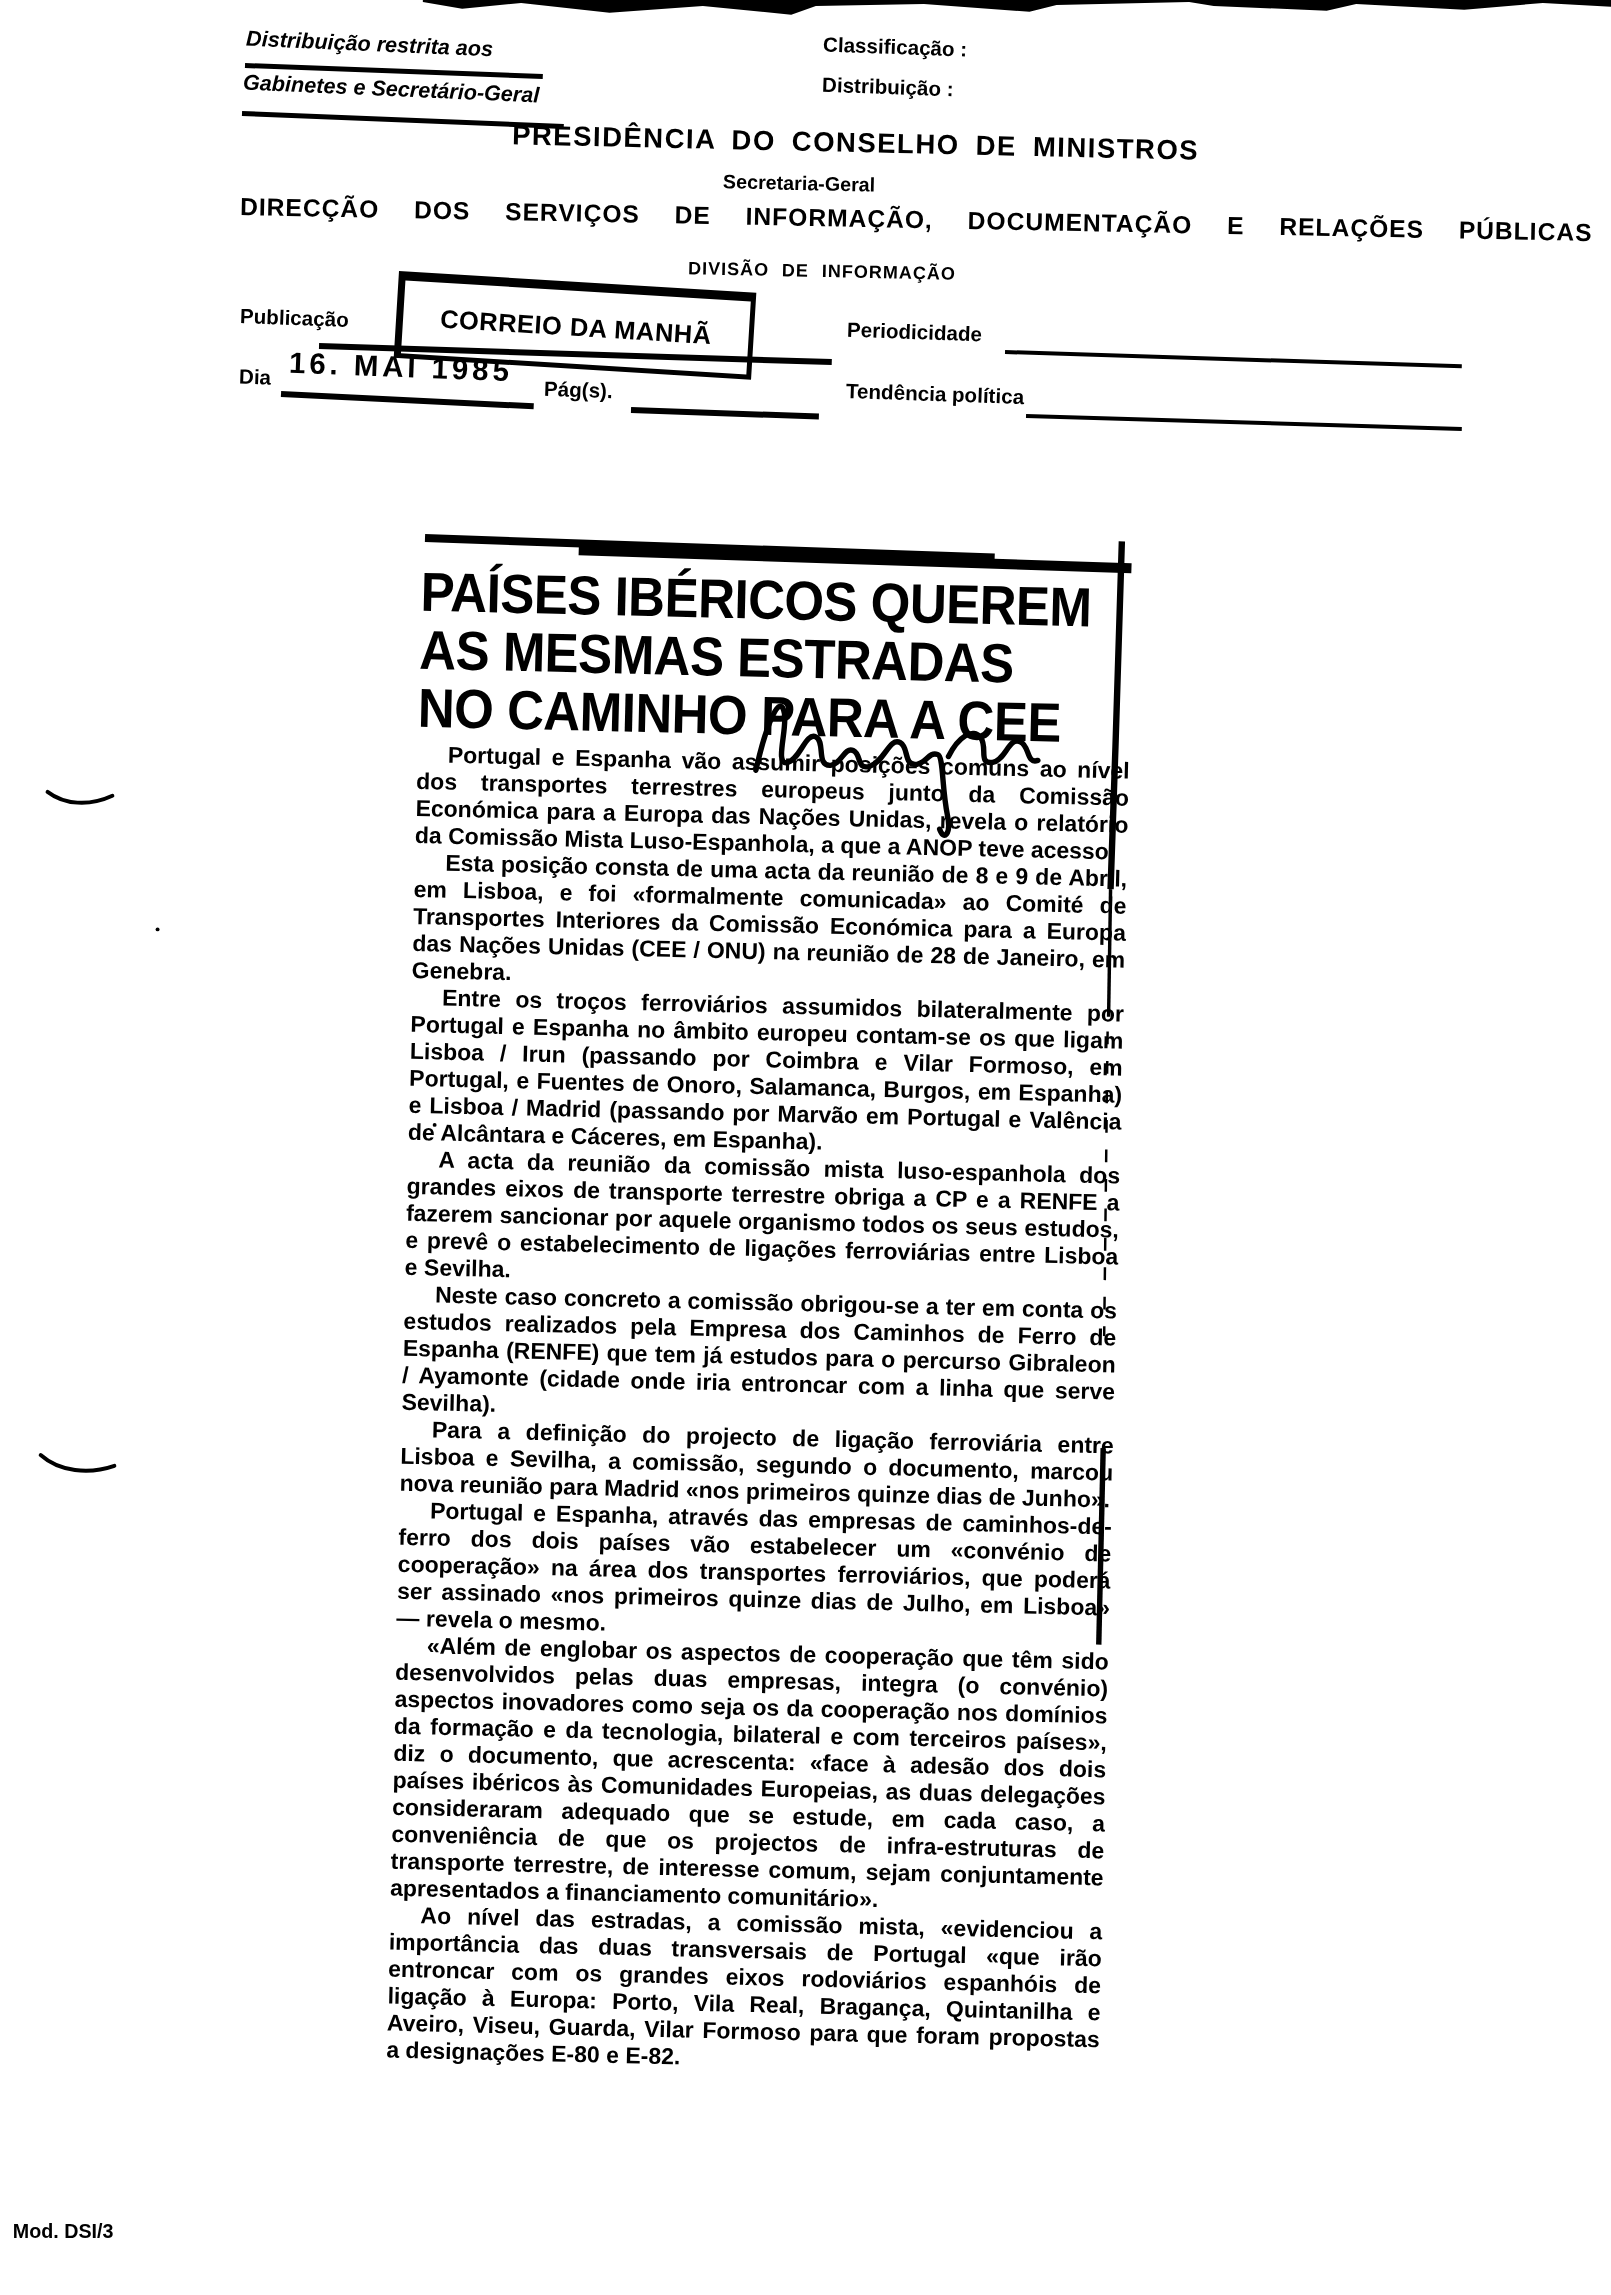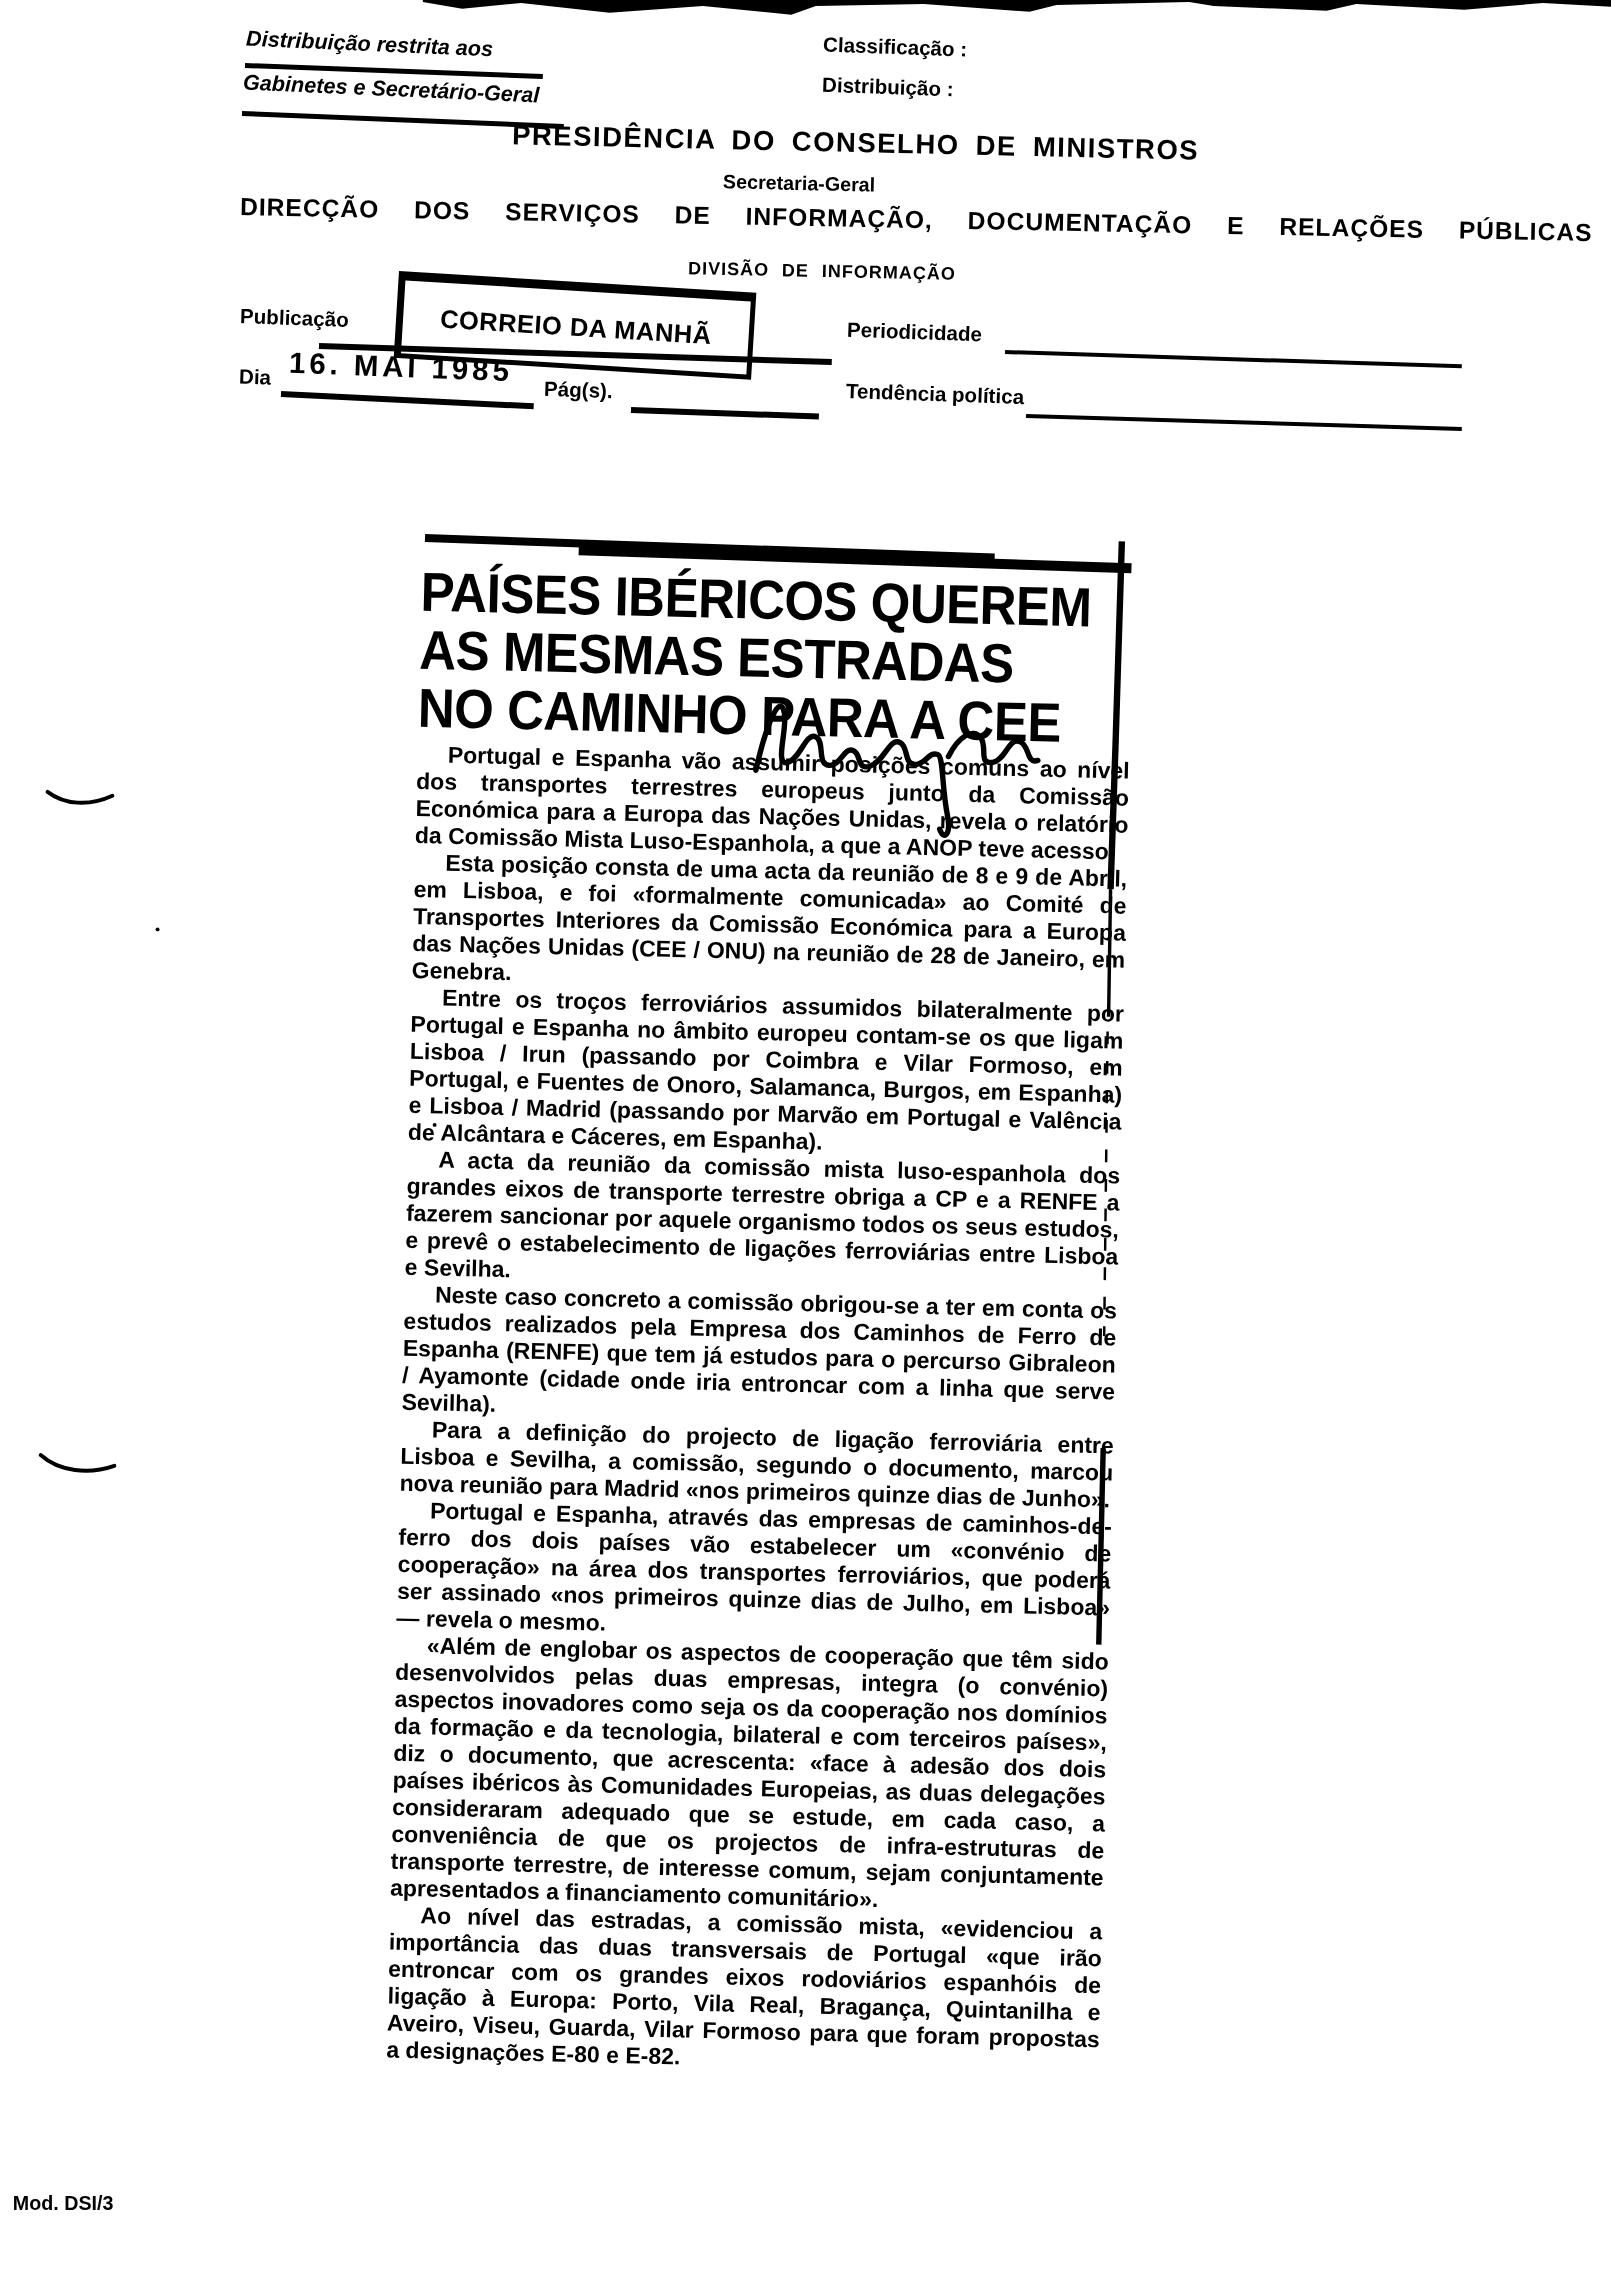--- a/index.html
+++ b/index.html
@@ -31,21 +31,21 @@
   #headline-bar .b1{position:absolute;left:2.9px;top:0;width:570px;height:8.4px;background:#000;transform:rotate(.6deg);}
   #headline-bar .b2{position:absolute;left:157px;top:6.9px;width:553px;height:9.8px;background:#000;transform:rotate(.5deg);}
   .headline-line{
     font-weight:900;font-size:51px;line-height:58px;letter-spacing:-0.5px;
     white-space:nowrap;transform:scaleY(1.08);transform-origin:left top;
   }
   #body-text p{
     margin:0;font-size:23px;line-height:27px;font-weight:700;
     text-align:justify;text-indent:31px;
   }
-  #footer-model{font-weight:900;font-size:19.7px;}
+  #footer-model{font-weight:900;font-size:19.7px;margin-top:28px;}
   svg.overlay{position:absolute;left:0;top:0;pointer-events:none;}
 </style>
 </head>
 <body>
 
 <div id="page">
 
   <svg class="overlay" width="1612" height="2295" viewBox="0 0 3280 4672">
     <path d="M860,0 L3280,0 L3280,14 L3140,6 L2980,20 L2760,8 L2700,22 L2470,12 L2420,4
              L2150,10 L2095,24 L1880,8 L1660,12 L1610,30 L1430,12 L1240,26 L1060,6 L940,18 L860,4 Z" fill="#000"></path>

